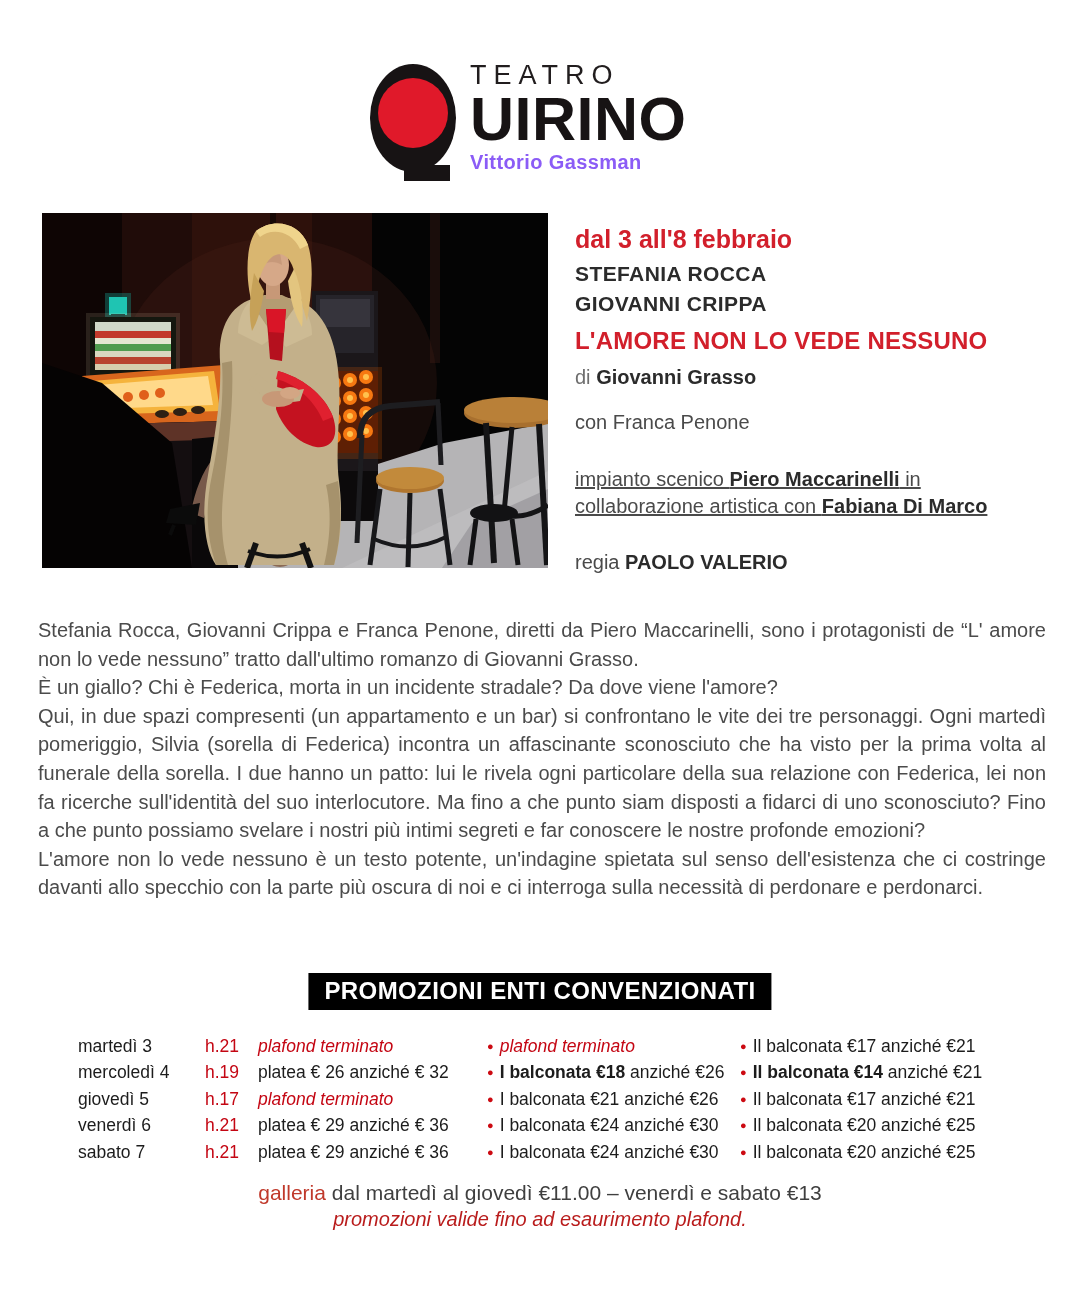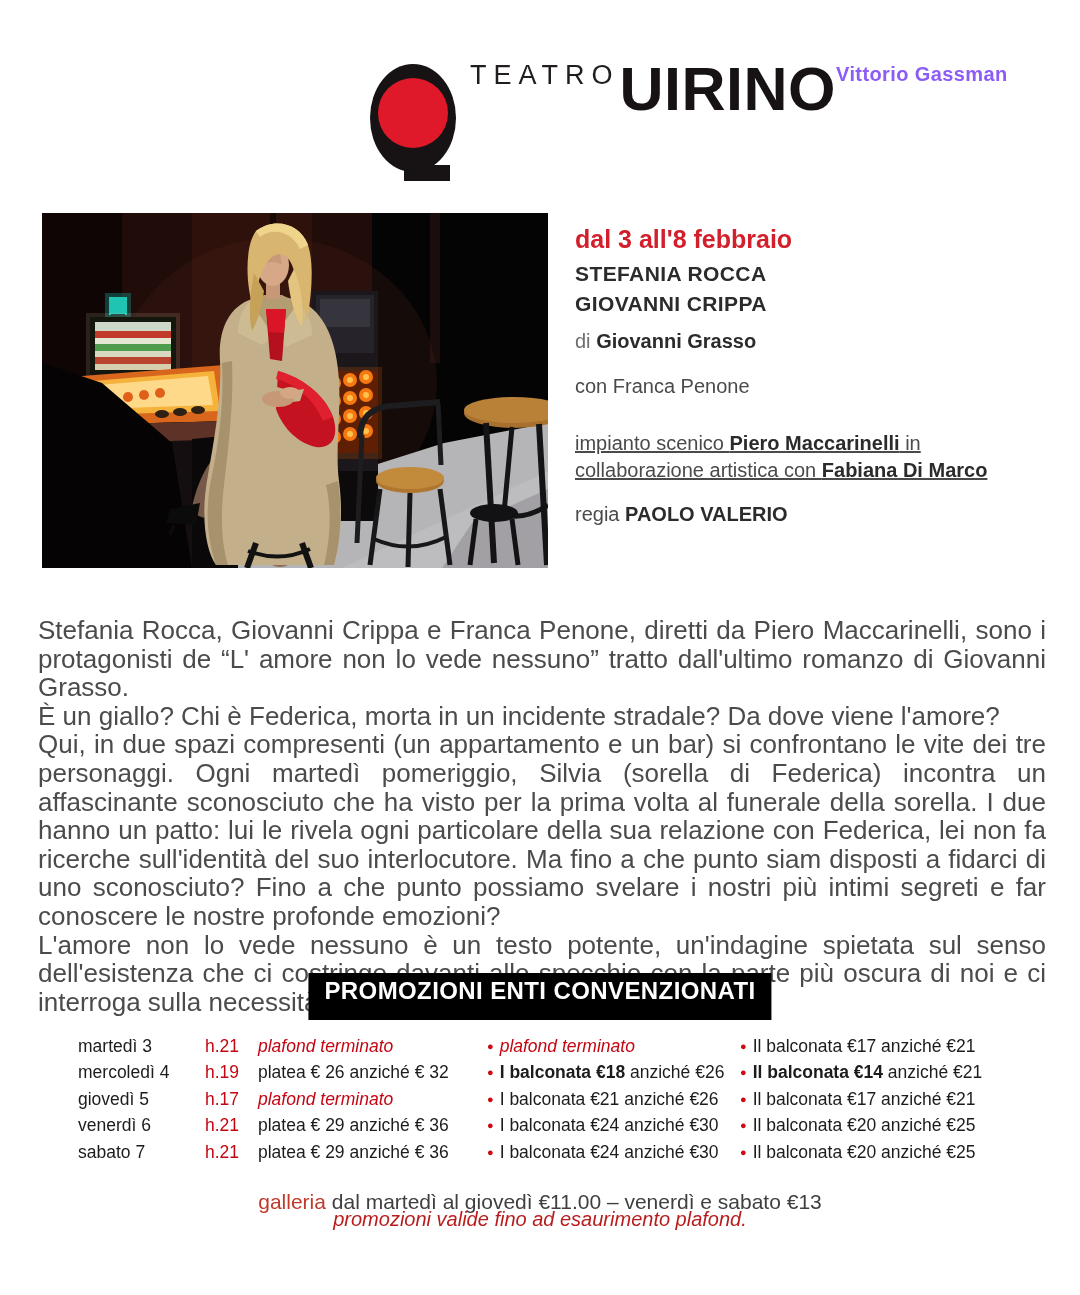--- a/index.html
+++ b/index.html
@@ -2,62 +2,62 @@
 <html><head>
 <meta charset="utf-8">
 <style>
   html,body{margin:0;padding:0;background:#ffffff;}
   .page{position:relative;width:1080px;height:1295px;background:#ffffff;overflow:hidden;
         font-family:"Liberation Sans","DejaVu Sans",sans-serif;color:#2b2b2b;}
 
   
   .logo{position:absolute;left:368px;top:60px;display:flex;align-items:flex-start;}
   .logo-q{width:92px;height:128px;flex:0 0 auto;}
-  .logo-text{margin-left:10px;display:flex;}
+  .logo-text{margin-left:10px;display:flex;flex-direction:column;}
   .logo-teatro{font-size:27px;font-weight:500;letter-spacing:7px;color:#211d1e;line-height:30px;}
   .logo-quirino{font-size:61px;font-weight:800;letter-spacing:0.5px;color:#171314;line-height:58px;margin-top:0px;}
   .logo-sub{font-size:20px;font-weight:700;color:#8b5cf6;margin-top:3px;letter-spacing:0.4px;}
 
   
   .photo{position:absolute;left:42px;top:213px;width:506px;height:355px;}
   .photo svg{display:block;width:100%;height:100%;}
 
   .details{position:absolute;left:575px;top:224px;width:432px;}
   .dates{font-size:25px;font-weight:700;color:#d21f2b;line-height:30px;}
   .actors{margin-top:5px;}
   .actor{font-size:21px;font-weight:700;color:#2b2b2b;line-height:30px;letter-spacing:0.4px;}
   .show-title{font-size:24px;font-weight:800;color:#d21f2b;margin-top:8px;line-height:28px;letter-spacing:0.2px;}
   .author-line{font-size:20px;margin-top:10px;color:#6e6e6e;line-height:25px;}
   .featuring{font-size:20px;margin-top:20px;color:#4a4a4a;line-height:25px;}
   .staging{font-size:20px;margin-top:31px;color:#4a4a4a;line-height:27px;text-decoration:underline;}
-  .director-line{font-size:20px;margin-top:18px;color:#4a4a4a;line-height:25px;}
+  .director-line{font-size:20px;margin-top:30px;color:#4a4a4a;line-height:25px;}
   .details b{color:#2b2b2b;font-weight:700;}
 
   
   .synopsis{position:absolute;left:38px;top:616px;width:1008px;
-            font-size:26px;line-height:28.6px;color:#4b4b4b;text-align:justify;}
+            font-size:20px;line-height:28.6px;color:#4b4b4b;text-align:justify;}
   .synopsis p{margin:0;}
 
   
   .banner{position:absolute;top:973px;left:50%;transform:translateX(-50%);
           background:#000000;color:#ffffff;font-weight:700;font-size:24px;
-          padding:4px 16px 15px 16px;letter-spacing:0.4px;white-space:nowrap;}
+          padding:4px 16px 5px 16px;letter-spacing:0.4px;white-space:nowrap;}
 
   
   .pricing{position:absolute;left:78px;top:1034px;width:940px;font-size:17.5px;color:#1c1c1c;}
   .prow{display:grid;grid-template-columns:127px 53px 229px 253px 1fr;line-height:24.4px;align-items:baseline;}
   .time{color:#c40613;}
   .soldout{color:#c40613;font-style:italic;}
   .bal{display:flex;align-items:baseline;}
   .bullet{color:#cc0a12;font-size:11px;margin-right:6px;flex:0 0 auto;position:relative;top:-2px;}
   .bold{font-weight:700;margin-top:13px;}
 
   
   .gallery-line{position:absolute;top:1180px;left:0;width:100%;text-align:center;
-                font-size:21px;color:#3f3f3f;line-height:25px;margin-top:9px;}
+                font-size:21px;color:#3f3f3f;line-height:25px;}
   .gallery-label{color:#c0392b;}
   .promo-note{position:absolute;top:1207px;left:0;width:100%;text-align:center;
               font-style:italic;font-size:20px;color:#b91c1c;line-height:24px;}
 </style>
 </head>
 <body>
 
 <div class="page">
 
   <div class="logo">
@@ -207,20 +207,21 @@
       <path d="M206,338 Q238,350 268,336" stroke="#121212" stroke-width="4" fill="none"></path>
     </svg>
   </div>
 
   <div class="details">
     <div class="dates">dal 3 all'8 febbraio</div>
     <div class="actors">
       <div class="actor">STEFANIA ROCCA</div>
       <div class="actor">GIOVANNI CRIPPA</div>
     </div>
+    <div class="show-title">L'AMORE NON LO VEDE NESSUNO</div>
     <div class="author-line"><span>di </span><b>Giovanni Grasso</b></div>
     <div class="featuring">con Franca Penone</div>
     <div class="staging"><span>impianto scenico </span><b>Piero Maccarinelli</b><span> in collaborazione artistica con </span><b>Fabiana Di Marco</b></div>
     <div class="director-line"><span>regia </span><b>PAOLO VALERIO</b></div>
   </div>
 
   <div class="synopsis">
     <p> Stefania Rocca, Giovanni Crippa e Franca Penone, diretti da Piero Maccarinelli, sono i protagonisti de “L' amore non lo vede nessuno” tratto dall'ultimo romanzo di Giovanni Grasso.</p>
     <p>È un giallo? Chi è Federica, morta in un incidente stradale? Da dove viene l'amore?</p>
     <p>Qui, in due spazi compresenti (un appartamento e un bar) si confrontano le vite dei tre personaggi. Ogni martedì pomeriggio, Silvia (sorella di Federica) incontra un affascinante sconosciuto che ha visto per la prima volta al funerale della sorella. I due hanno un patto: lui le rivela ogni particolare della sua relazione con Federica, lei non fa ricerche sull'identità del suo interlocutore. Ma fino a che punto siam disposti a fidarci di uno sconosciuto? Fino a che punto possiamo svelare i nostri più intimi segreti e far conoscere le nostre profonde emozioni?</p>

